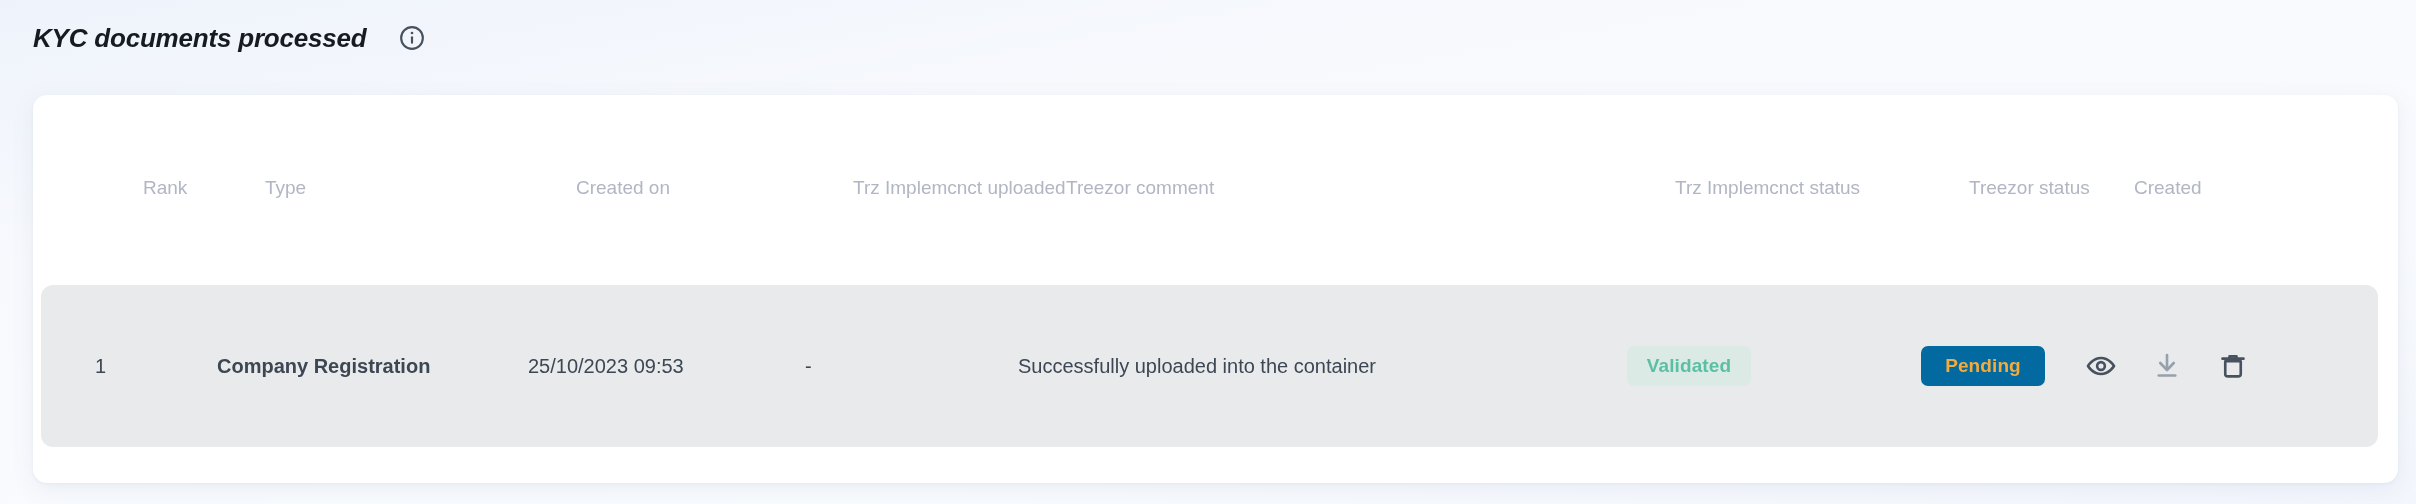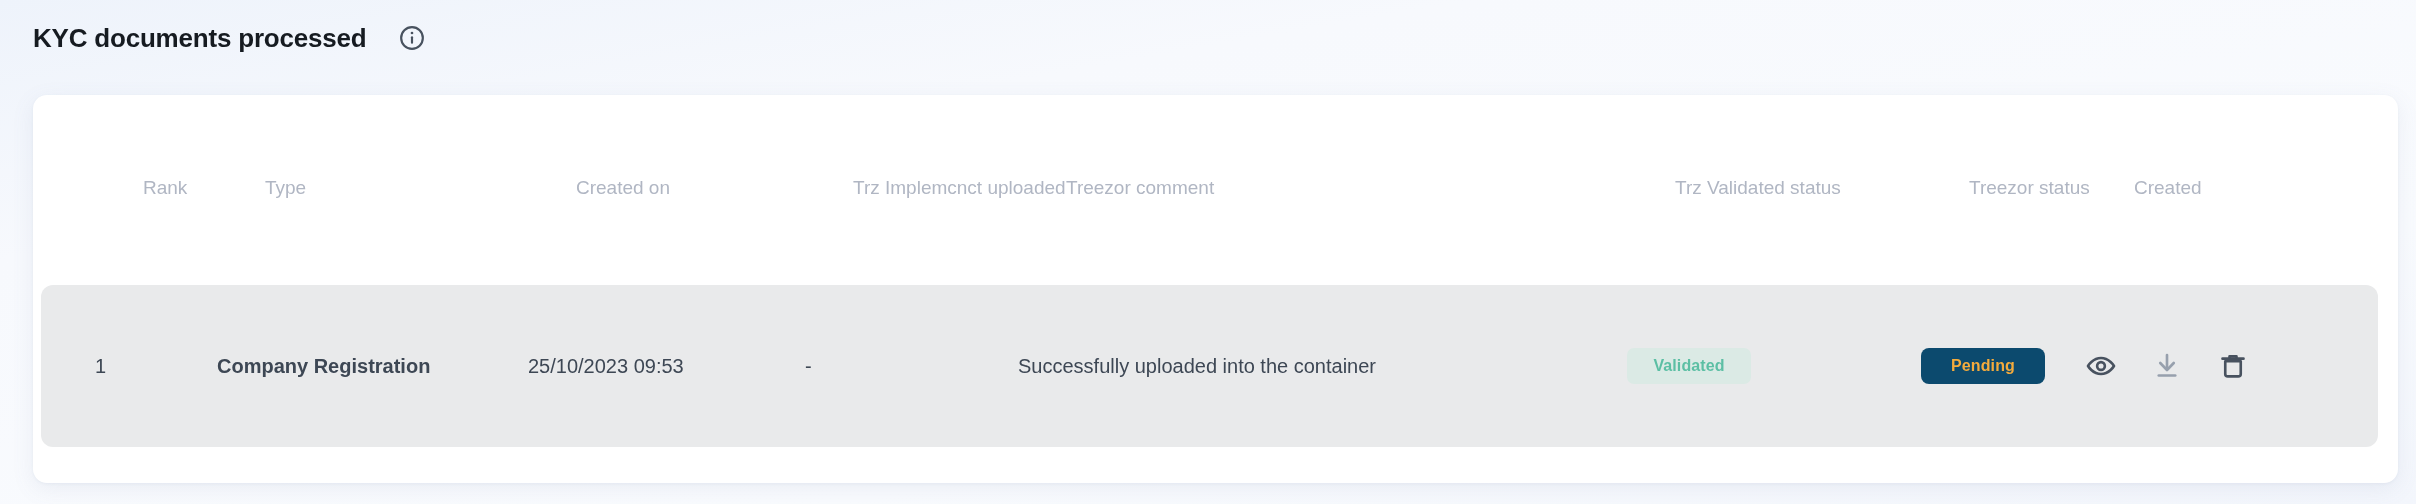--- a/index.html
+++ b/index.html
@@ -18,20 +18,21 @@
 
   
   .section-header {
     position: absolute;
     left: 33px;
     top: 20px;
     display: flex;
     align-items: center;
     gap: 32px;
     height: 36px;
+    font-style: italic;
   }
 
   .section-title {
     font-size: 26px;
     font-weight: bold;
     color: #161b21;
     letter-spacing: -0.2px;
     white-space: nowrap;
   }
 
@@ -115,38 +116,37 @@
   .row .c-created { left: 487px; }
   .row .c-trzcom  { left: 764px; }
   .row .c-tzrcom  { left: 977px; }
   .row .c-trzst   { left: 1586px; }
   .row .c-tzrst   { left: 1880px; }
   .row .c-actions { left: 2045px; }
 
   
   .badge {
     display: inline-block;
-    font-size: 16px;
+    font-size: 19px;
     font-weight: bold;
     padding: 9px 0;
     width: 124px;
     text-align: center;
     border-radius: 7px;
     letter-spacing: 0.1px;
   }
 
   .badge-validated {
     background: #dbeae5;
     color: #5cbfa4;
   }
 
   .badge-pending {
-    background: #0c4a6e;
+    background: #0369a1;
     color: #f4ab3c;
-    border-radius: 8px;
   }
 
   
   .actions {
     display: flex;
     align-items: center;
     gap: 36px;
   }
 
   .action-btn {
@@ -179,21 +179,21 @@
 
 <div class="card">
   <div class="table">
 
     <div class="table-head">
       <span class="head-cell c-rank">Rank</span>
       <span class="head-cell c-type">Type</span>
       <span class="head-cell c-created">Created on</span>
       <span class="head-cell c-trzcom">Trz Implemcnct uploaded</span>
       <span class="head-cell c-tzrcom">Treezor comment</span>
-      <span class="head-cell c-trzst">Trz Validated status</span>
+      <span class="head-cell c-trzst">Trz Implemcnct status</span>
       <span class="head-cell c-tzrst">Treezor status</span>
       <span class="head-cell c-actions">Created</span>
     </div>
 
     <div class="row">
       <span class="cell c-rank">1</span>
       <span class="cell c-type">Company Registration</span>
       <span class="cell c-created">25/10/2023 09:53</span>
       <span class="cell c-trzcom">-</span>
       <span class="cell c-tzrcom">Successfully uploaded into the container</span>

